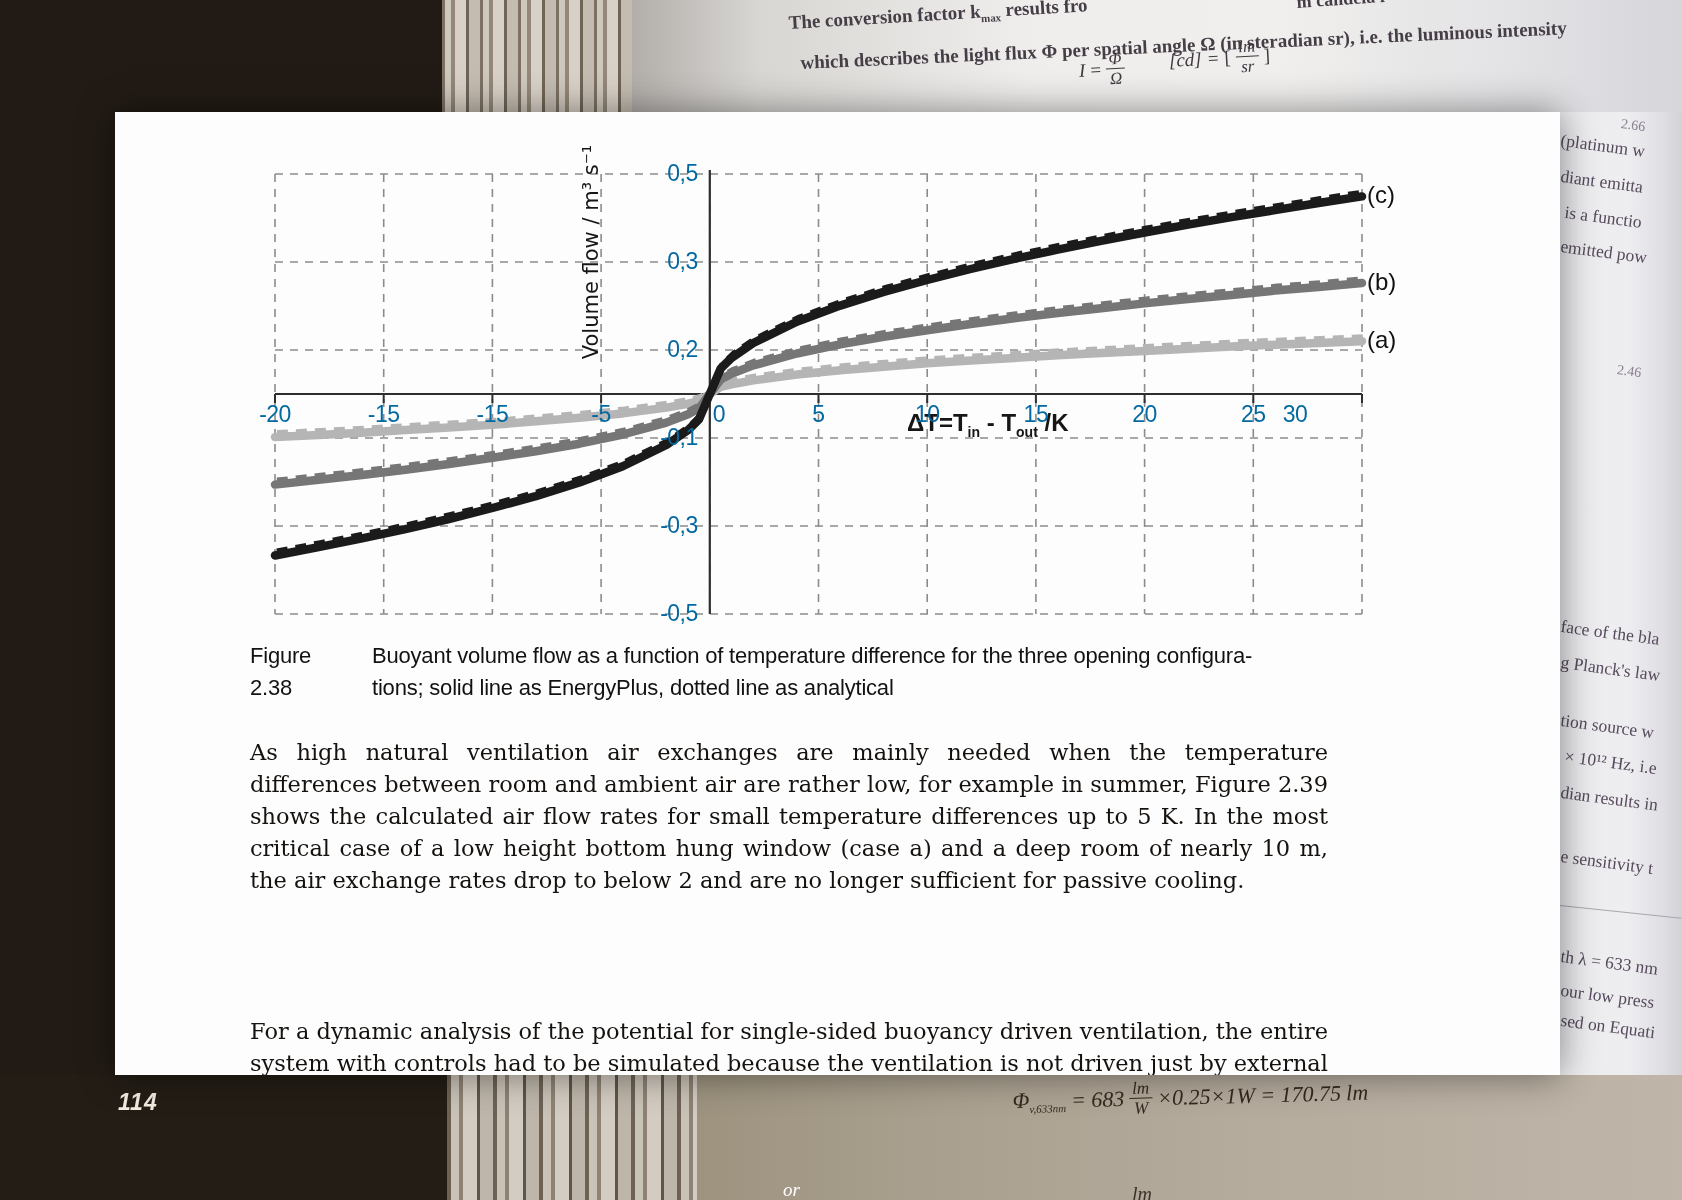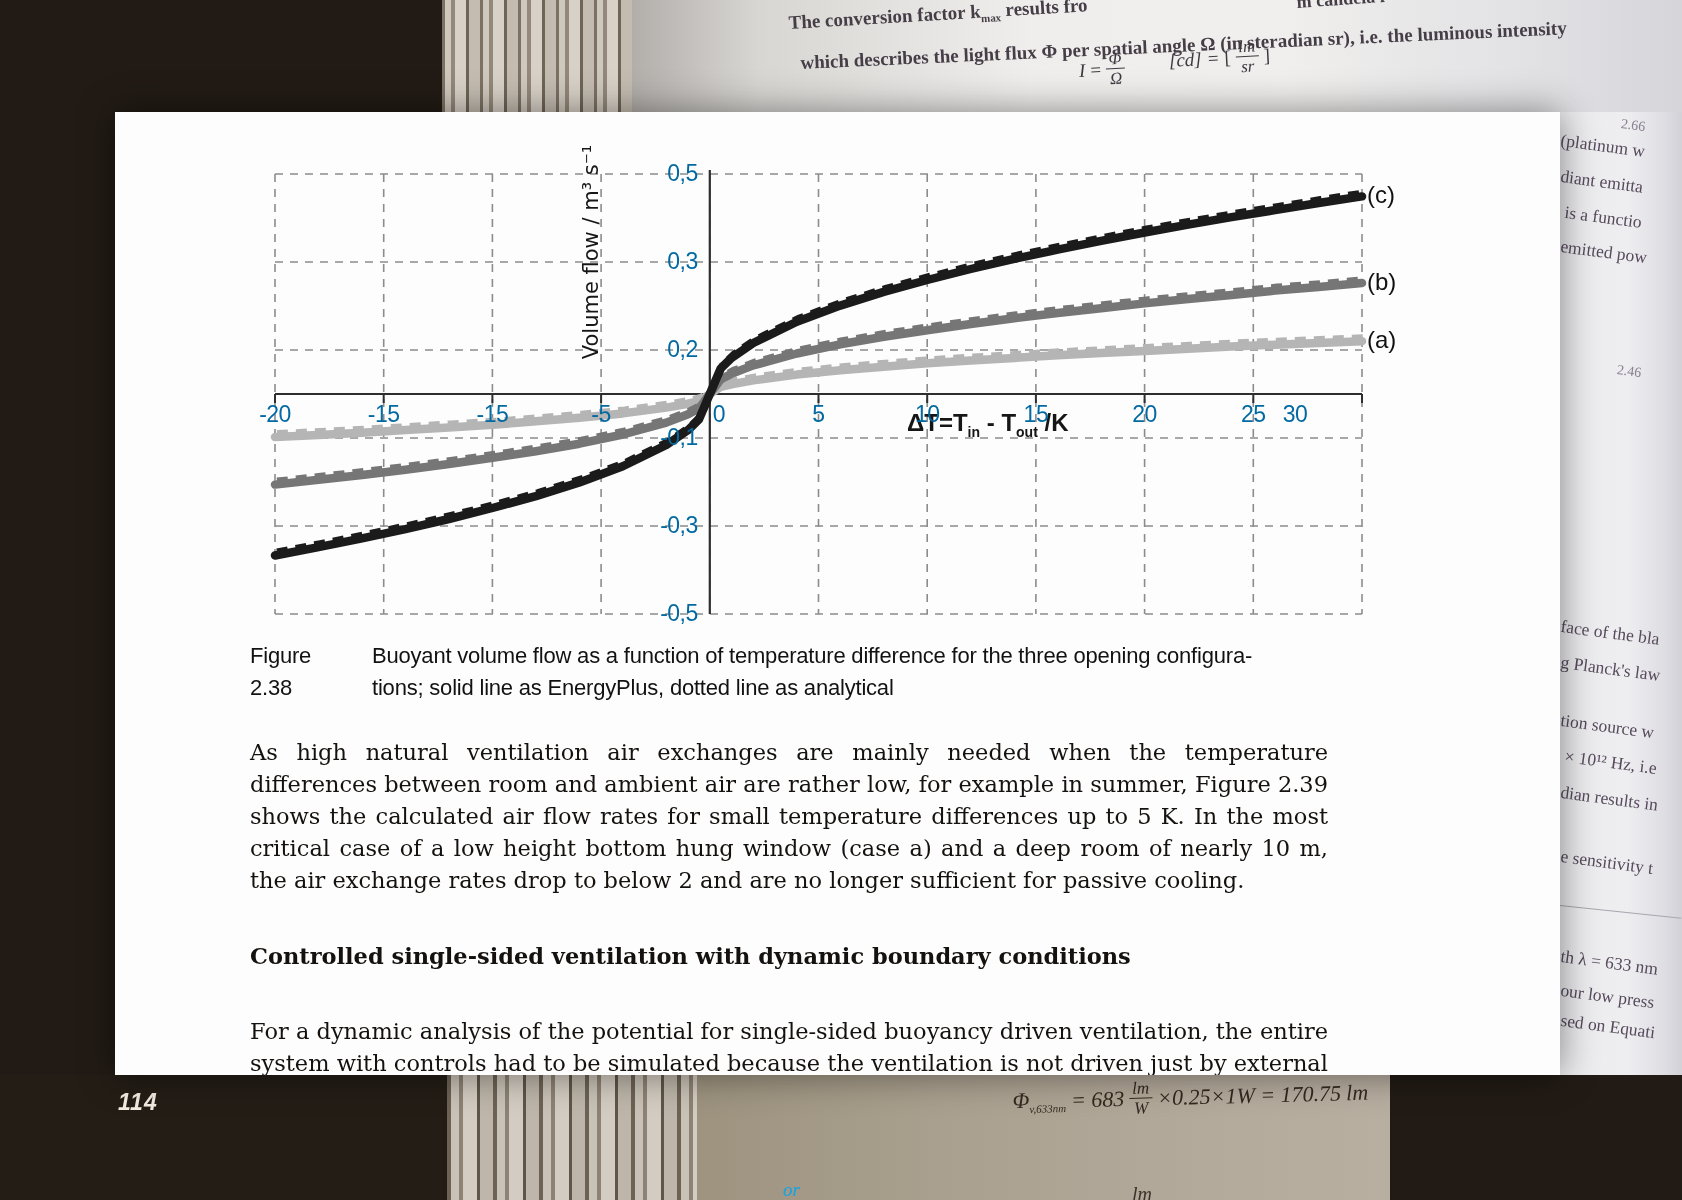--- a/index.html
+++ b/index.html
@@ -25,34 +25,34 @@
   .frac{display:inline-flex;flex-direction:column;align-items:center;line-height:1;font-size:17px;}
   .frac .num{border-bottom:1.5px solid #3f3840;padding:0 3px 1px;}
   .frac .den{padding-top:1px;}
   #right-strip{left:1560px;top:112px;width:122px;height:963px;
     background:linear-gradient(90deg,#ececef 0,#eeedf0 55%,#dfdee3 85%,#d2d1d7 100%);}
   .edge-frag{position:absolute;left:2px;color:#564a5c;font-family:"Liberation Serif",serif;
     font-size:17.5px;white-space:nowrap;transform:rotate(7.5deg);transform-origin:left top;}
   .edge-frag.small{font-size:14px;color:#8a8292;}
   #right-rule{position:absolute;left:0;top:793px;width:122px;height:0;
     border-top:1.5px solid #a9a6ae;transform:rotate(6deg);transform-origin:left top;}
-  #bottom-strip{left:0;top:1075px;width:1390px;height:125px;}
+  #bottom-strip{left:0;top:1075px;width:1682px;height:125px;}
   #bottom-dark{position:absolute;left:0;top:0;width:447px;height:125px;background:#241d16;}
   #bottom-stripes{position:absolute;left:447px;top:0;width:250px;height:125px;
     background:repeating-linear-gradient(90deg,#6d6254 0 4px,#c9c2b7 4px 12px,#8d8273 12px 16px,#d3ccc2 16px 30px,#5f5548 30px 33px,#beb6aa 33px 46px);}
   #bottom-page{position:absolute;left:697px;top:0;width:985px;height:125px;
     background:linear-gradient(90deg,#9d937f 0,#aaa08f 25%,#b5ab9d 55%,#bfb5a8 100%);}
   #page-number{position:absolute;left:118px;top:14px;color:#f2ece1;font-size:23px;
     font-weight:bold;font-style:italic;letter-spacing:1px;}
   #bottom-formula{position:absolute;left:1012px;top:8px;display:flex;align-items:center;gap:5px;
     color:#33291f;font-family:"Liberation Serif",serif;font-style:italic;font-size:22px;
     transform:rotate(-1.5deg);transform-origin:left top;}
   #bottom-formula .frac .num{border-color:#33291f;}
   #bottom-formula sub{font-size:11px;}
-  #or-frag{position:absolute;left:783px;top:104px;color:#0ea5e9;font-size:19px;
+  #or-frag{position:absolute;left:783px;top:104px;color:#ffffff;font-size:19px;
     font-family:"Liberation Serif",serif;font-style:italic;}
   #lm-frag{position:absolute;left:1132px;top:108px;color:#3c342b;font-size:20px;
     font-family:"Liberation Serif",serif;font-style:italic;}
   
   #panel{position:absolute;left:115px;top:112px;width:1445px;height:963px;background:#fdfdfd;
     box-shadow:0 0 35px rgba(0,0,0,.45);overflow:hidden;}
   
   #plot{position:absolute;left:160px;top:56px;width:1087px;height:452px;}
   #plot svg{overflow:visible;display:block;}
   .tick-label{position:absolute;font-size:23px;color:#0369a1;letter-spacing:-0.5px;}
@@ -197,21 +197,20 @@
 
     <div id="caption">
       <div class="cap-label">Figure 2.38</div>
       <div>
         <div class="cap-line">Buoyant volume flow as a function of temperature difference for the three opening configura-</div>
         <div class="cap-line">tions; solid line as EnergyPlus, dotted line as analytical</div>
       </div>
     </div>
 
     <div class="body-text" id="para1">As high natural ventilation air exchanges are mainly needed when the temperature differences between room and ambient air are rather low, for example in summer, Figure 2.39 shows the calculated air flow rates for small temperature differences up to 5 K. In the most critical case of a low height bottom hung window (case a) and a deep room of nearly 10 m, the air exchange rates drop to below 2 and are no longer sufficient for passive cooling.</div>
-    <div id="heading">Controlled single-sided ventilation with dynamic boundary conditions</div>
     <div class="body-text" id="para2">For a dynamic analysis of the potential for single-sided buoyancy driven ventilation, the entire system with controls had to be simulated because the ventilation is not driven just by external conditions, but by an interaction of internal and external conditions, i.e. ambient and indoor</div>
   <div class="tick-label xtick" style="left: 132px; top: 289px;">-20</div>
       <div class="tick-label xtick" style="left: 240.7px; top: 289px;">-15</div>
       <div class="tick-label xtick" style="left: 349.4px; top: 289px;">-15</div>
       <div class="tick-label xtick" style="left: 458.1px; top: 289px;">-5</div>
       <div class="tick-label xtick" style="left: 575.8px; top: 289px;">0</div>
       <div class="tick-label xtick" style="left: 675.5px; top: 289px;">5</div>
       <div class="tick-label xtick" style="left: 784.2px; top: 289px;">10</div>
       <div class="tick-label xtick" style="left: 892.9px; top: 289px;">15</div>
       <div class="tick-label xtick" style="left: 1001.6px; top: 289px;">20</div>

